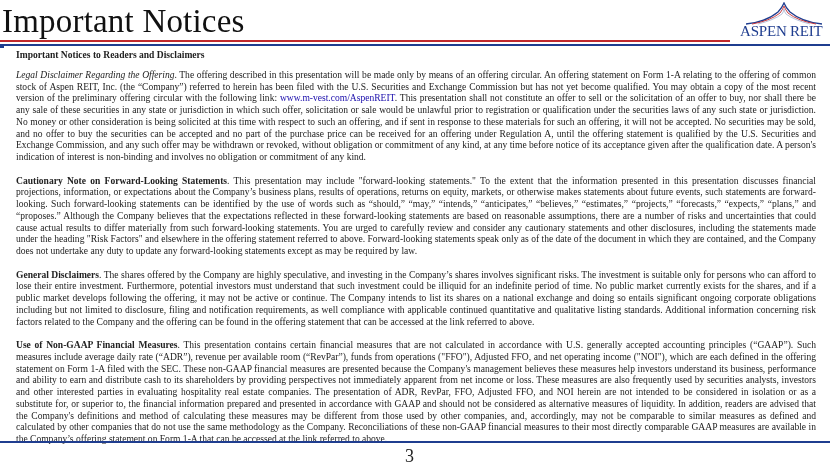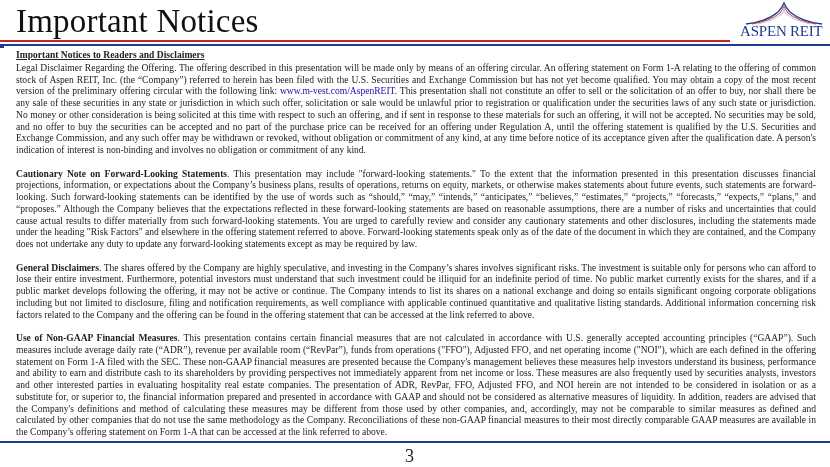--- a/index.html
+++ b/index.html
@@ -1,28 +1,28 @@
 <!DOCTYPE html>
 <html><head>
 <meta charset="utf-8">
 <style>
   html, body { margin: 0; padding: 0; background: #ffffff; }
   body { width: 830px; height: 467px; position: relative; overflow: hidden; font-family: "Liberation Serif", serif; color: #222; }
-  .title { position: absolute; left: 16px; top: 1px; font-size: 33px; line-height: 40px; color: #111; font-family: "Liberation Serif", serif; letter-spacing: 0.2px; }
+  .title { position: absolute; left: 2px; top: 1px; font-size: 33px; line-height: 40px; color: #111; font-family: "Liberation Serif", serif; letter-spacing: 0.2px; }
   .rule-red { position: absolute; left: 0; top: 40px; width: 730px; height: 2px; background: #c0282d; }
   .rule-blue { position: absolute; left: 0; top: 44px; width: 830px; height: 2px; background: #1f3d8f; }
   .rule-blue-stub { position: absolute; left: 0; top: 46px; width: 4px; height: 2px; background: #1f3d8f; }
   .logo { position: absolute; left: 736px; top: 0px; width: 92px; height: 44px; }
   .logo svg { position: absolute; left: 8px; top: 2px; }
   .logo-text { position: absolute; left: 4px; top: 23px; font-size: 15px; line-height: 17px; color: #1f3d8f; font-family: "Liberation Serif", serif; letter-spacing: -0.2px; white-space: nowrap; }
   .content { position: absolute; left: 16px; top: 49px; width: 800px; font-size: 9.55px; line-height: 11.75px; text-align: justify; }
-  .section-heading { font-weight: bold; text-decoration: underline; margin: 0 0 1px 0; }
+  .section-heading { font-weight: bold; margin: 0 0 8px 0; }
   p { margin: 0; }
   .para { margin-bottom: 11.75px; }
-  .lead-italic { }
+  .lead-italic { font-style: italic; }
   .lead-bold { font-weight: bold; margin-top: 35px; }
   a.link { color: #1a0dab; }
   .rule-bottom { position: absolute; left: 0; top: 441px; width: 830px; height: 2px; background: #1f3d8f; }
   .page-number { position: absolute; left: 405px; top: 446px; font-size: 18px; line-height: 20px; color: #222; }
 </style>
 </head>
 <body>
 
 <div class="title">Important Notices</div>
 <div class="rule-red"></div>

